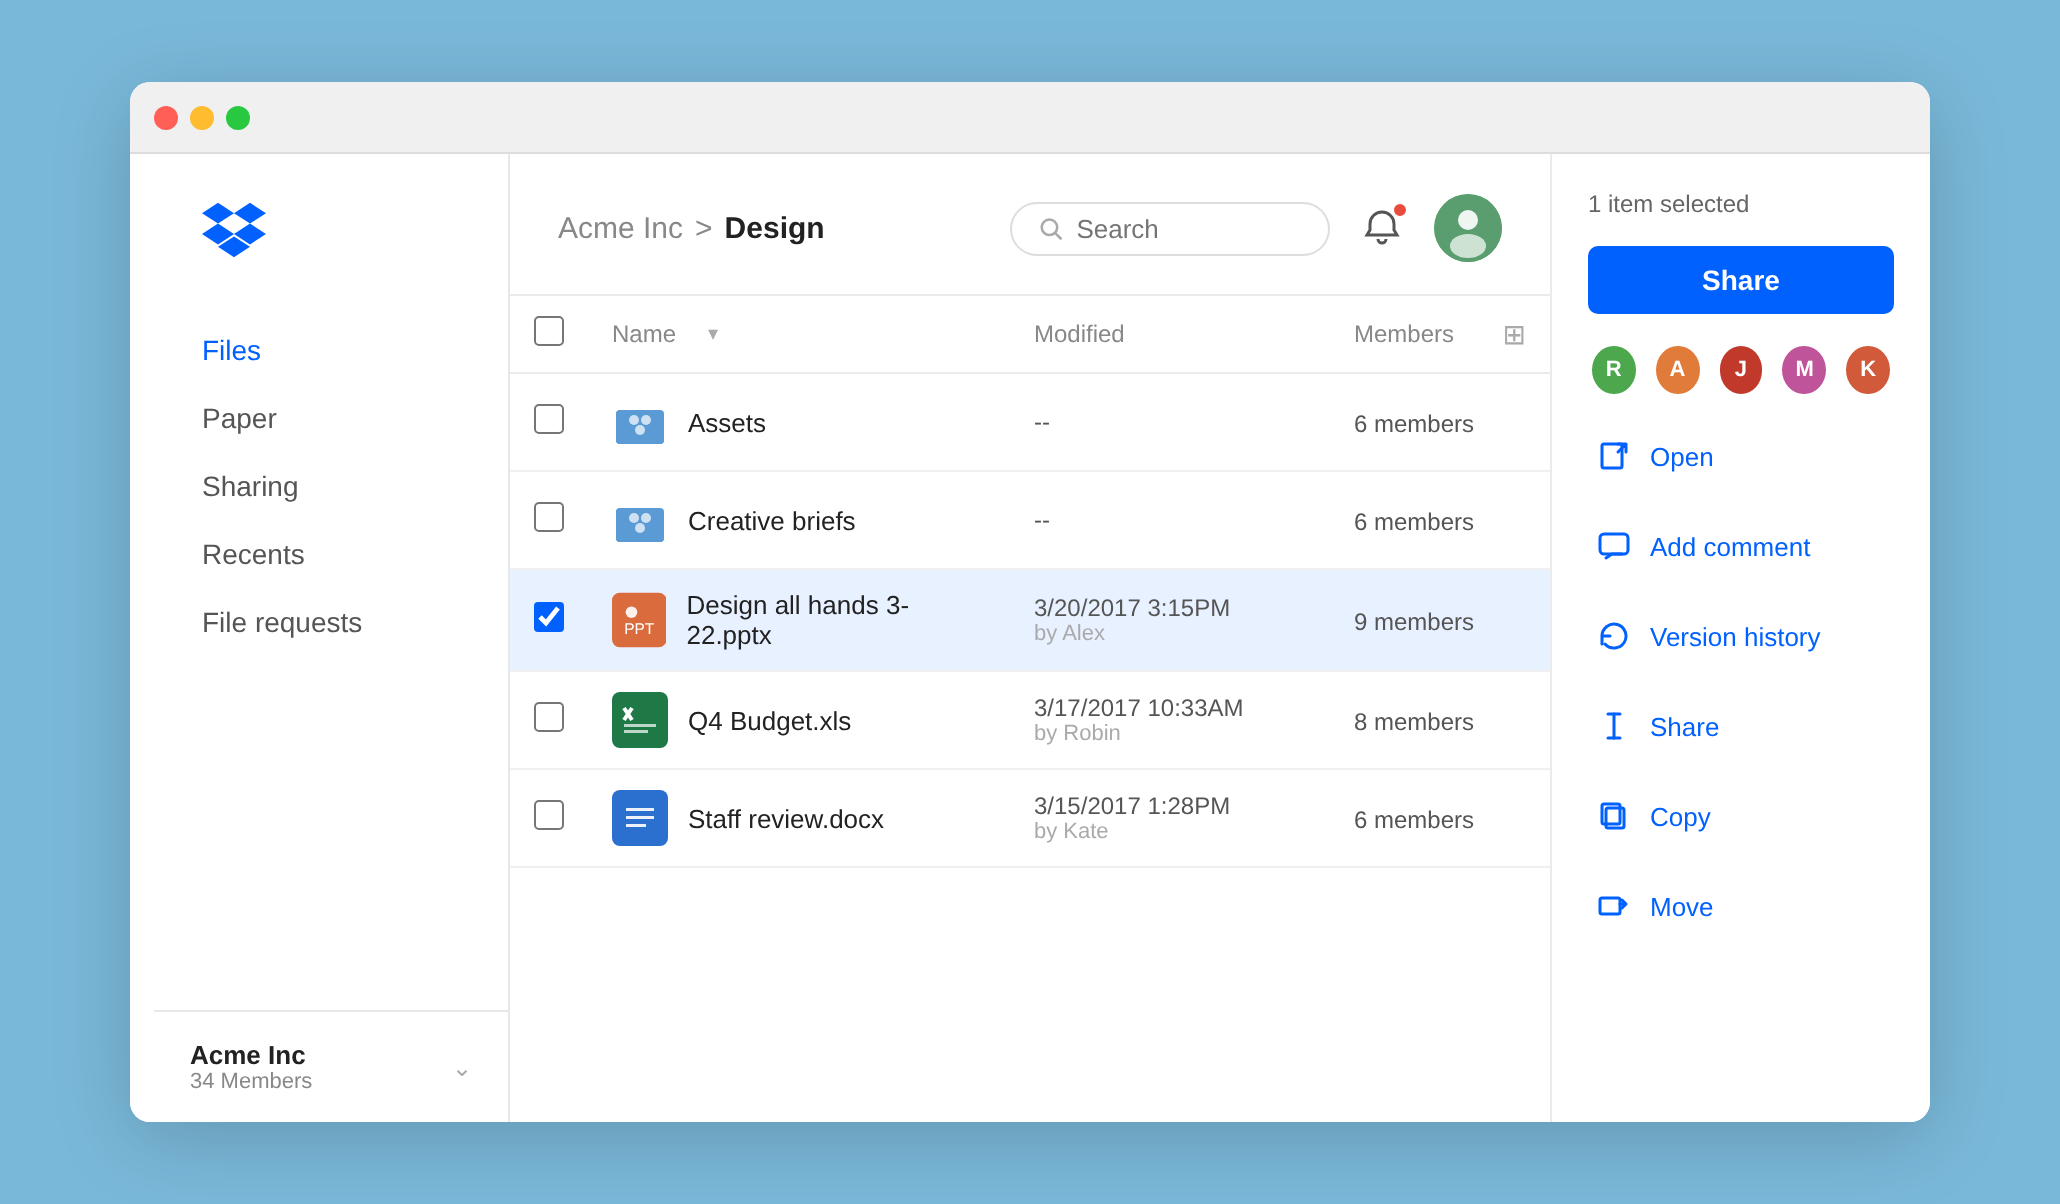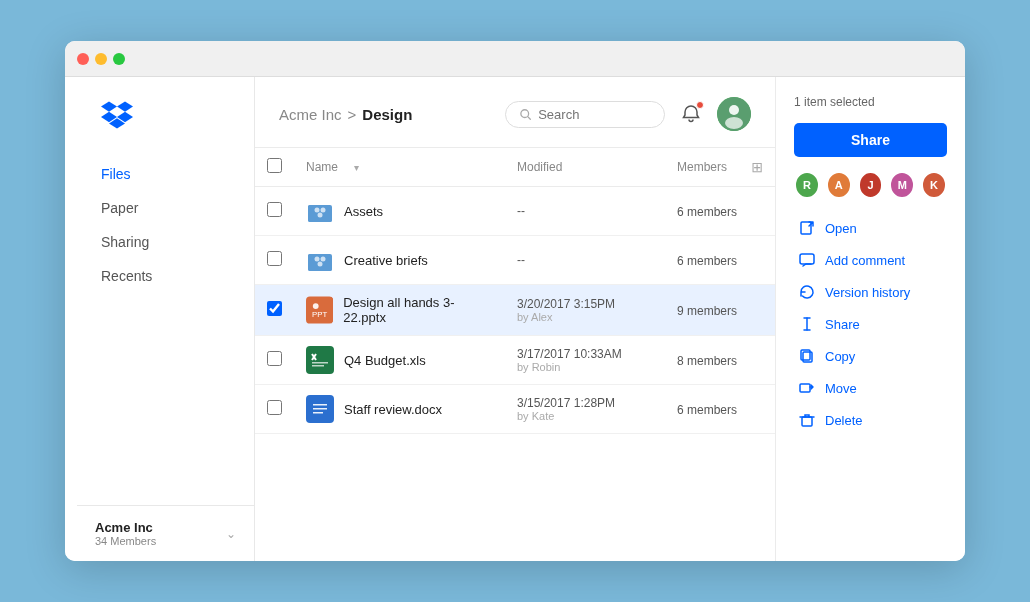--- a/index.html
+++ b/index.html
@@ -265,21 +265,21 @@
       color: #fff;
     }
     .av1 { background: #4da74d; }
     .av2 { background: #e07b39; }
     .av3 { background: #c0392b; }
     .av4 { background: #c0549a; }
     .av5 { background: #d05a3a; }
     .action-list {
       display: flex;
       flex-direction: column;
-      gap: 2px;
+      gap: 15px;
     }
     .action-item {
       display: flex;
       align-items: center;
       gap: 9px;
       padding: 6px 4px;
       border-radius: 4px;
       cursor: pointer;
       font-size: 13px;
       color: #0061ff;
@@ -334,20 +334,23 @@
           <span>Files</span>
         </div>
         <div class="sidebar-nav-item">
           <span>Paper</span>
         </div>
         <div class="sidebar-nav-item">
           <span>Sharing</span>
         </div>
         <div class="sidebar-nav-item">
           <span>Recents</span>
+        </div>
+        <div class="sidebar-nav-item">
+          <span>File requests</span>
         </div>
       </nav>
 
       <div class="sidebar-bottom">
         <div class="sidebar-bottom-info">
           <div class="sidebar-bottom-name">Acme Inc</div>
           <div class="sidebar-bottom-members">34 Members</div>
         </div>
         <div class="sidebar-bottom-chevron">⌄</div>
       </div>
@@ -596,27 +599,17 @@
   </div>
           <div class="action-item">
     <span class="action-icon">
               <svg width="16" height="16" viewBox="0 0 16 16" fill="none">
                 <rect x="1" y="4" width="10" height="8" rx="1" stroke="#0061ff" stroke-width="1.5"></rect>
                 <path d="M11 7h3l-2-2M14 7l-2 2" stroke="#0061ff" stroke-width="1.5" stroke-linecap="round" stroke-linejoin="round"></path>
               </svg>
             </span>
     <span>Move</span>
   </div>
-          <div class="action-item">
-    <span class="action-icon">
-              <svg width="16" height="16" viewBox="0 0 16 16" fill="none">
-                <rect x="3" y="5" width="10" height="9" rx="1" stroke="#0061ff" stroke-width="1.5"></rect>
-                <line x1="1" y1="5" x2="15" y2="5" stroke="#0061ff" stroke-width="1.5" stroke-linecap="round"></line>
-                <path d="M6 5V3h4v2" stroke="#0061ff" stroke-width="1.5" stroke-linecap="round"></path>
-              </svg>
-            </span>
-    <span>Delete</span>
-  </div>
         </div>
     </div>
 
   </div>
 </div>
 
 </body></html>

